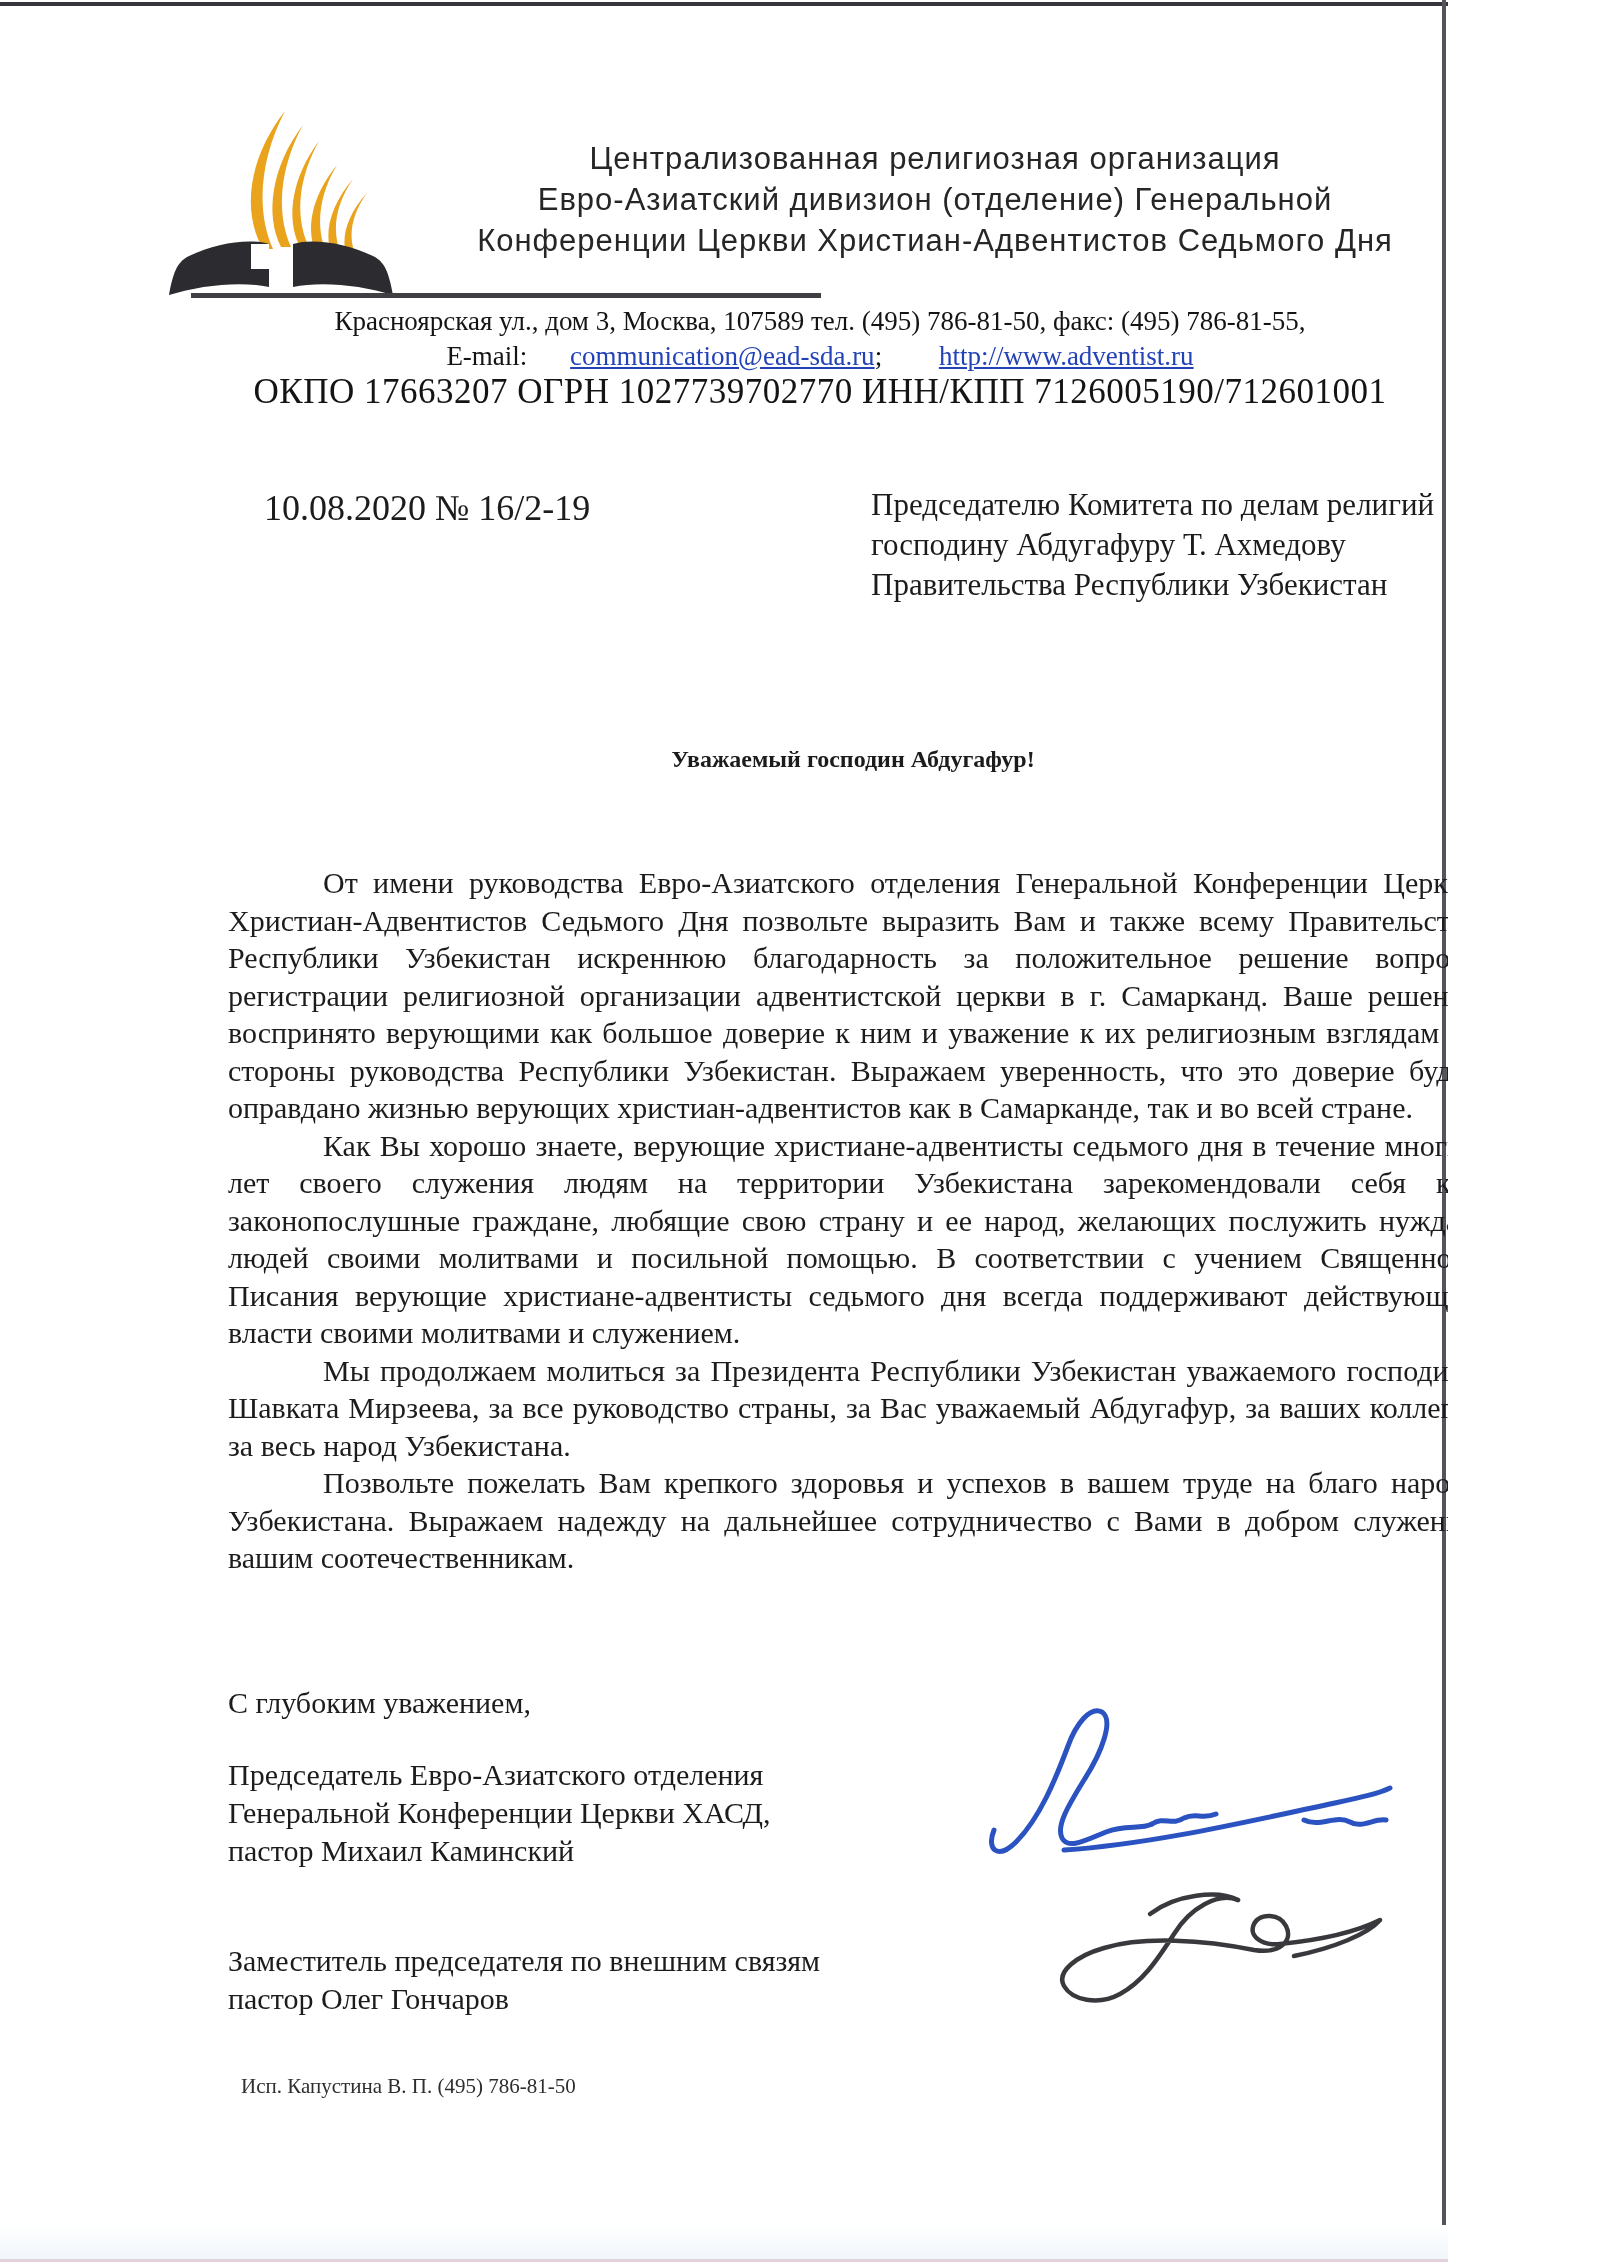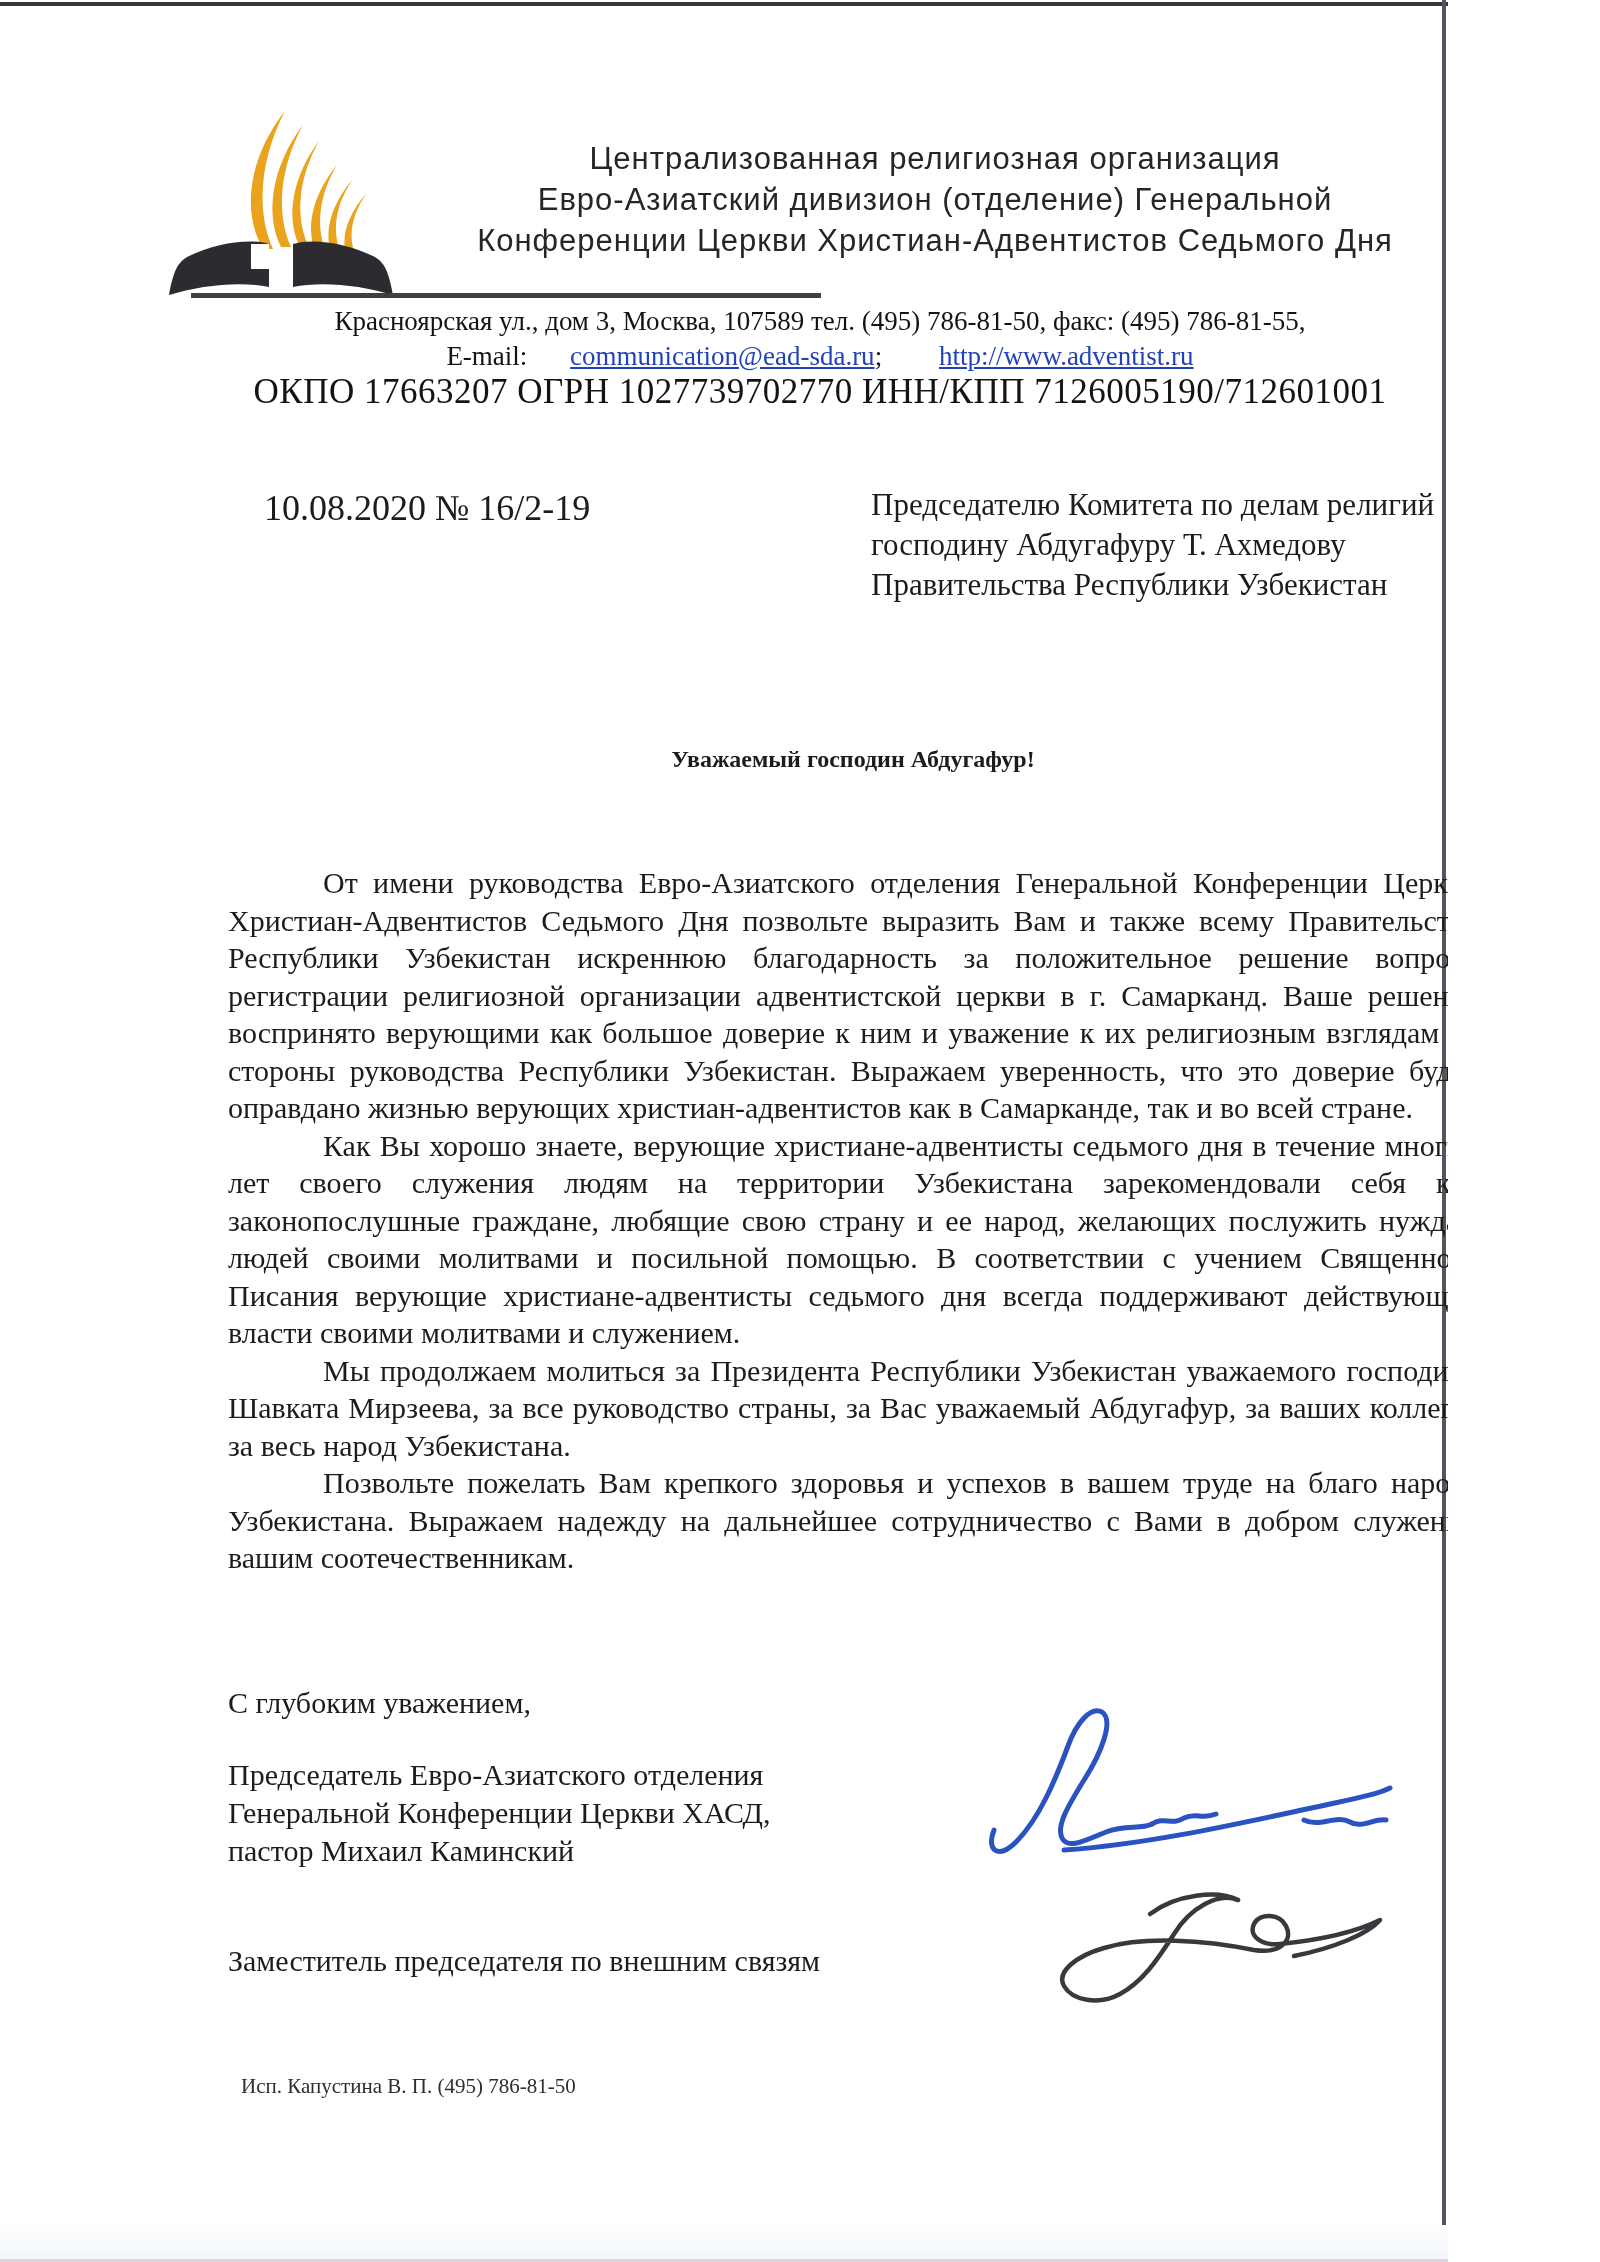--- a/index.html
+++ b/index.html
@@ -117,20 +117,21 @@
     <g fill="none" stroke="#2A52C0" stroke-width="5" stroke-linecap="round" stroke-linejoin="round">
       <path d="M22,128 C14,148 26,158 44,140 C68,116 84,76 96,44 C104,22 118,4 130,10 C142,18 130,50 112,78 C96,104 84,124 90,136 C96,148 114,138 134,130 C154,122 168,128 180,122"></path>
       <path d="M180,122 C192,114 200,124 212,116 C224,110 230,118 244,112"></path>
       <path d="M92,148 C182,142 282,118 358,102 C386,96 406,92 418,86"></path>
       <path d="M332,118 C348,126 364,112 378,120 C390,127 402,116 414,118"></path>
     </g>
   </svg>
 
   <div class="sig-block-2">
     <div>Заместитель председателя по внешним связям</div>
+    <div>пастор Олег Гончаров</div>
   </div>
   <svg class="sig-svg-2" viewBox="0 0 378 124">
     <g fill="none" stroke="#39393D" stroke-width="4.5" stroke-linecap="round" stroke-linejoin="round">
       <path d="M118,30 C144,10 186,6 206,16"></path>
       <path d="M206,16 C186,8 158,24 142,50 C124,78 110,98 88,110 C66,122 40,116 32,102 C24,88 44,72 72,64 C112,52 172,56 222,66 C246,70 262,58 254,42 C248,30 228,28 222,40 C216,52 230,62 248,60 C288,56 324,48 348,36 C336,50 302,64 262,72"></path>
     </g>
   </svg>
 
   <div class="footer-line">Исп. Капустина В. П. (495) 786-81-50</div>
 

